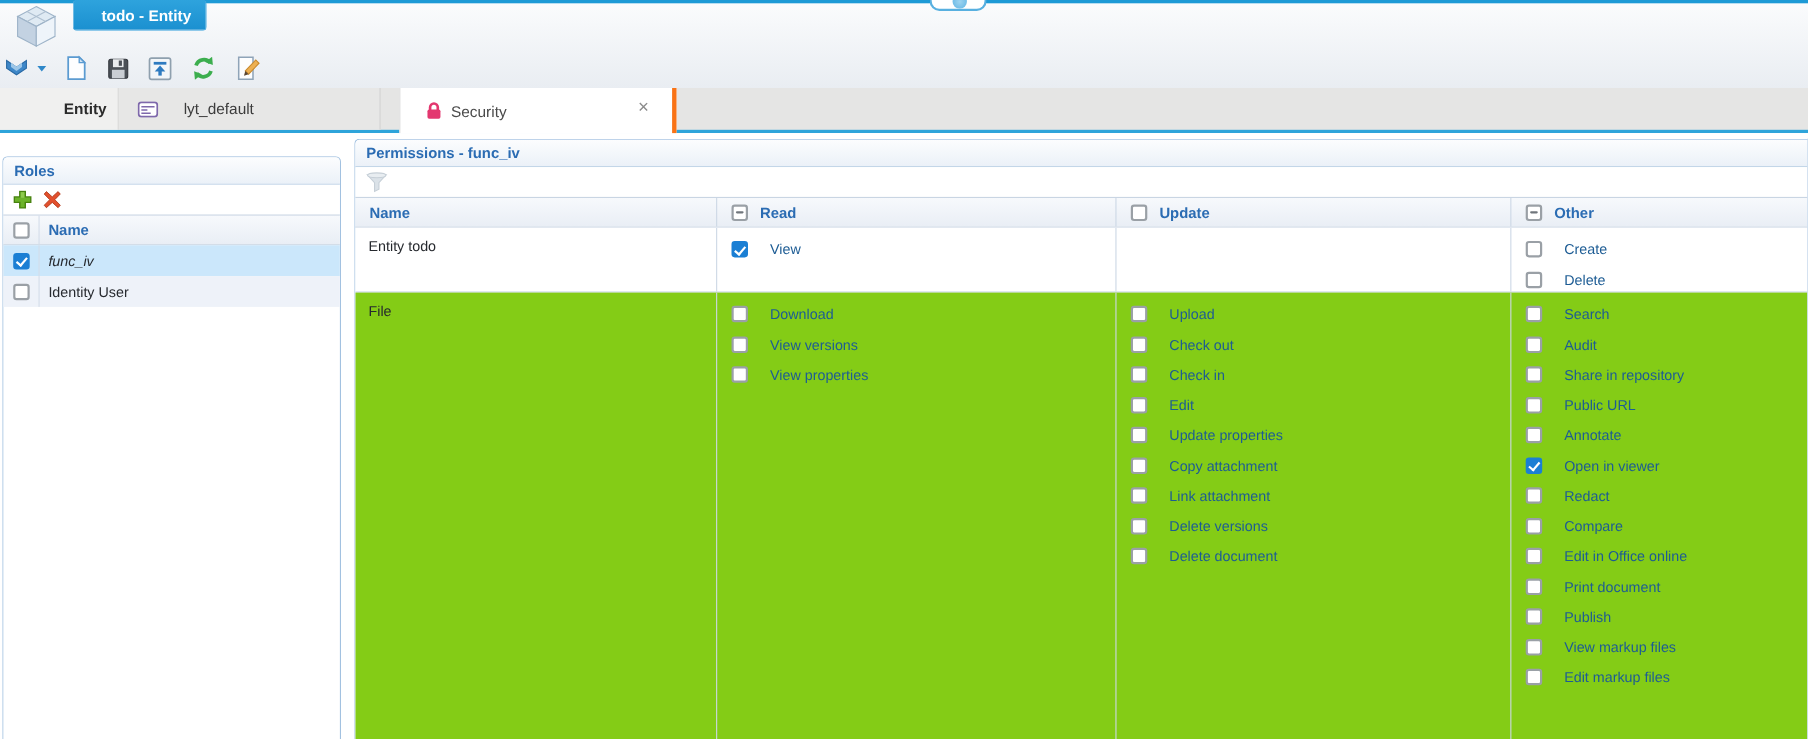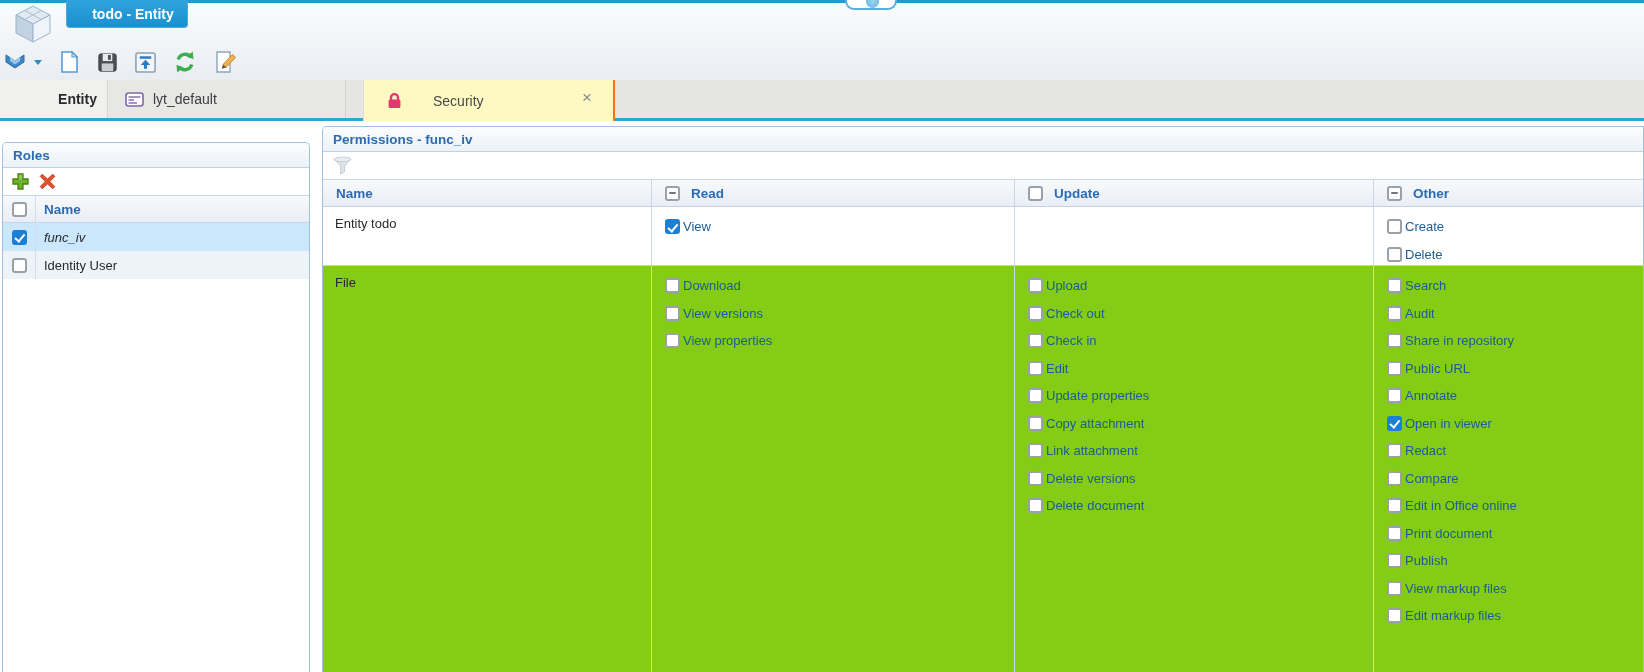--- a/index.html
+++ b/index.html
@@ -27,23 +27,23 @@
   .tbtn.narrow { width:16px; }
   .tbtn svg { display:block; }
 
   
   #tabstrip { position:absolute; left:0; top:80px; width:1644px; height:41px;
     background:#e5e5e4; border-bottom:3px solid #2ea4da; }
   .doc-tab { position:absolute; top:0; height:38px; display:flex; align-items:center; font-size:14px; color:#3c3c3c;padding-left:48px; }
   #tab-entity { left:0; width:108px; background:#f0f0ef; border-right:1px solid #d6d6d5;
     justify-content:center; font-weight:bold; color:#2b2b2b; }
   #tab-lyt { left:108px; width:238px; background:#e7e7e6; border-right:1px solid #d2d2d1;
-    padding-left:17px; gap:9px; }
-  #tab-security { left:363px; width:252px; height:41px; background:#fef9c3; z-index:2;
-    border-left:1px solid #dcdcdc; border-right:2px solid #f97316; padding-left:22px; gap:30px; color:#4a4a4a; }
+    padding-left:17px; gap:23px; }
+  #tab-security { left:363px; width:252px; height:41px; background:#ffffff; z-index:2;
+    border-left:1px solid #dcdcdc; border-right:4px solid #f97316; padding-left:22px; gap:7px; color:#4a4a4a; }
   #tab-security .close { position:absolute; right:16px; top:8px; width:20px; height:20px;
     font-size:17px; color:#8b8b8b; display:flex; align-items:center; justify-content:center; }
 
   
   #content { position:absolute; left:0; top:121px; width:1644px; height:551px; background:#fff; }
   .panel { position:absolute; top:5px; background:#fff; border:1px solid #a2c1e0;
     border-bottom:none; border-radius:5px 5px 0 0; overflow:hidden; }
   #roles-panel { left:2px; width:308px; height:546px;margin-top:16px; }
   #perm-panel  { left:322px; width:1322px; height:546px; border-radius:5px 0 0 0; }
   .panel-header { height:25px; background:linear-gradient(#fcfdfe,#ebf1f8);
@@ -78,21 +78,21 @@
   .ph-cell { display:flex; align-items:center; gap:11px; padding-left:13px; border-right:1px solid #ccd7e5; }
   .ph-cell:last-child { border-right:none; }
   .ph-label { color:#2b6cb3; font-weight:bold; font-size:13.5px; }
   .perm-row { border-bottom:1px solid #c2d1e3; overflow:hidden; }
   .perm-row:nth-child(1) { height:59px; background:#fff; }
   .perm-row:nth-child(2) { height:446px; background:#84cc16; }
   .perm-row:nth-child(3) { height:44px; background:#fff; border-bottom:none; }
   .pcell { border-right:1px solid #ccd7e5; padding-top:6px; }
   .pcell:last-child { border-right:none; }
   .name-cell { padding:9px 12px 0 12px; font-size:13px; color:#26292e; }
-  .perm-item { height:27.5px; display:flex; align-items:center; gap:3px; padding-left:13px; }
+  .perm-item { height:27.5px; display:flex; align-items:center; gap:20px; padding-left:13px; }
   .perm-label { font-size:13px; color:#1d5c94; }
 </style>
 </head>
 <body>
 
 <div id="stage">
 
   <div id="chrome">
     <div id="topline"></div>
 

